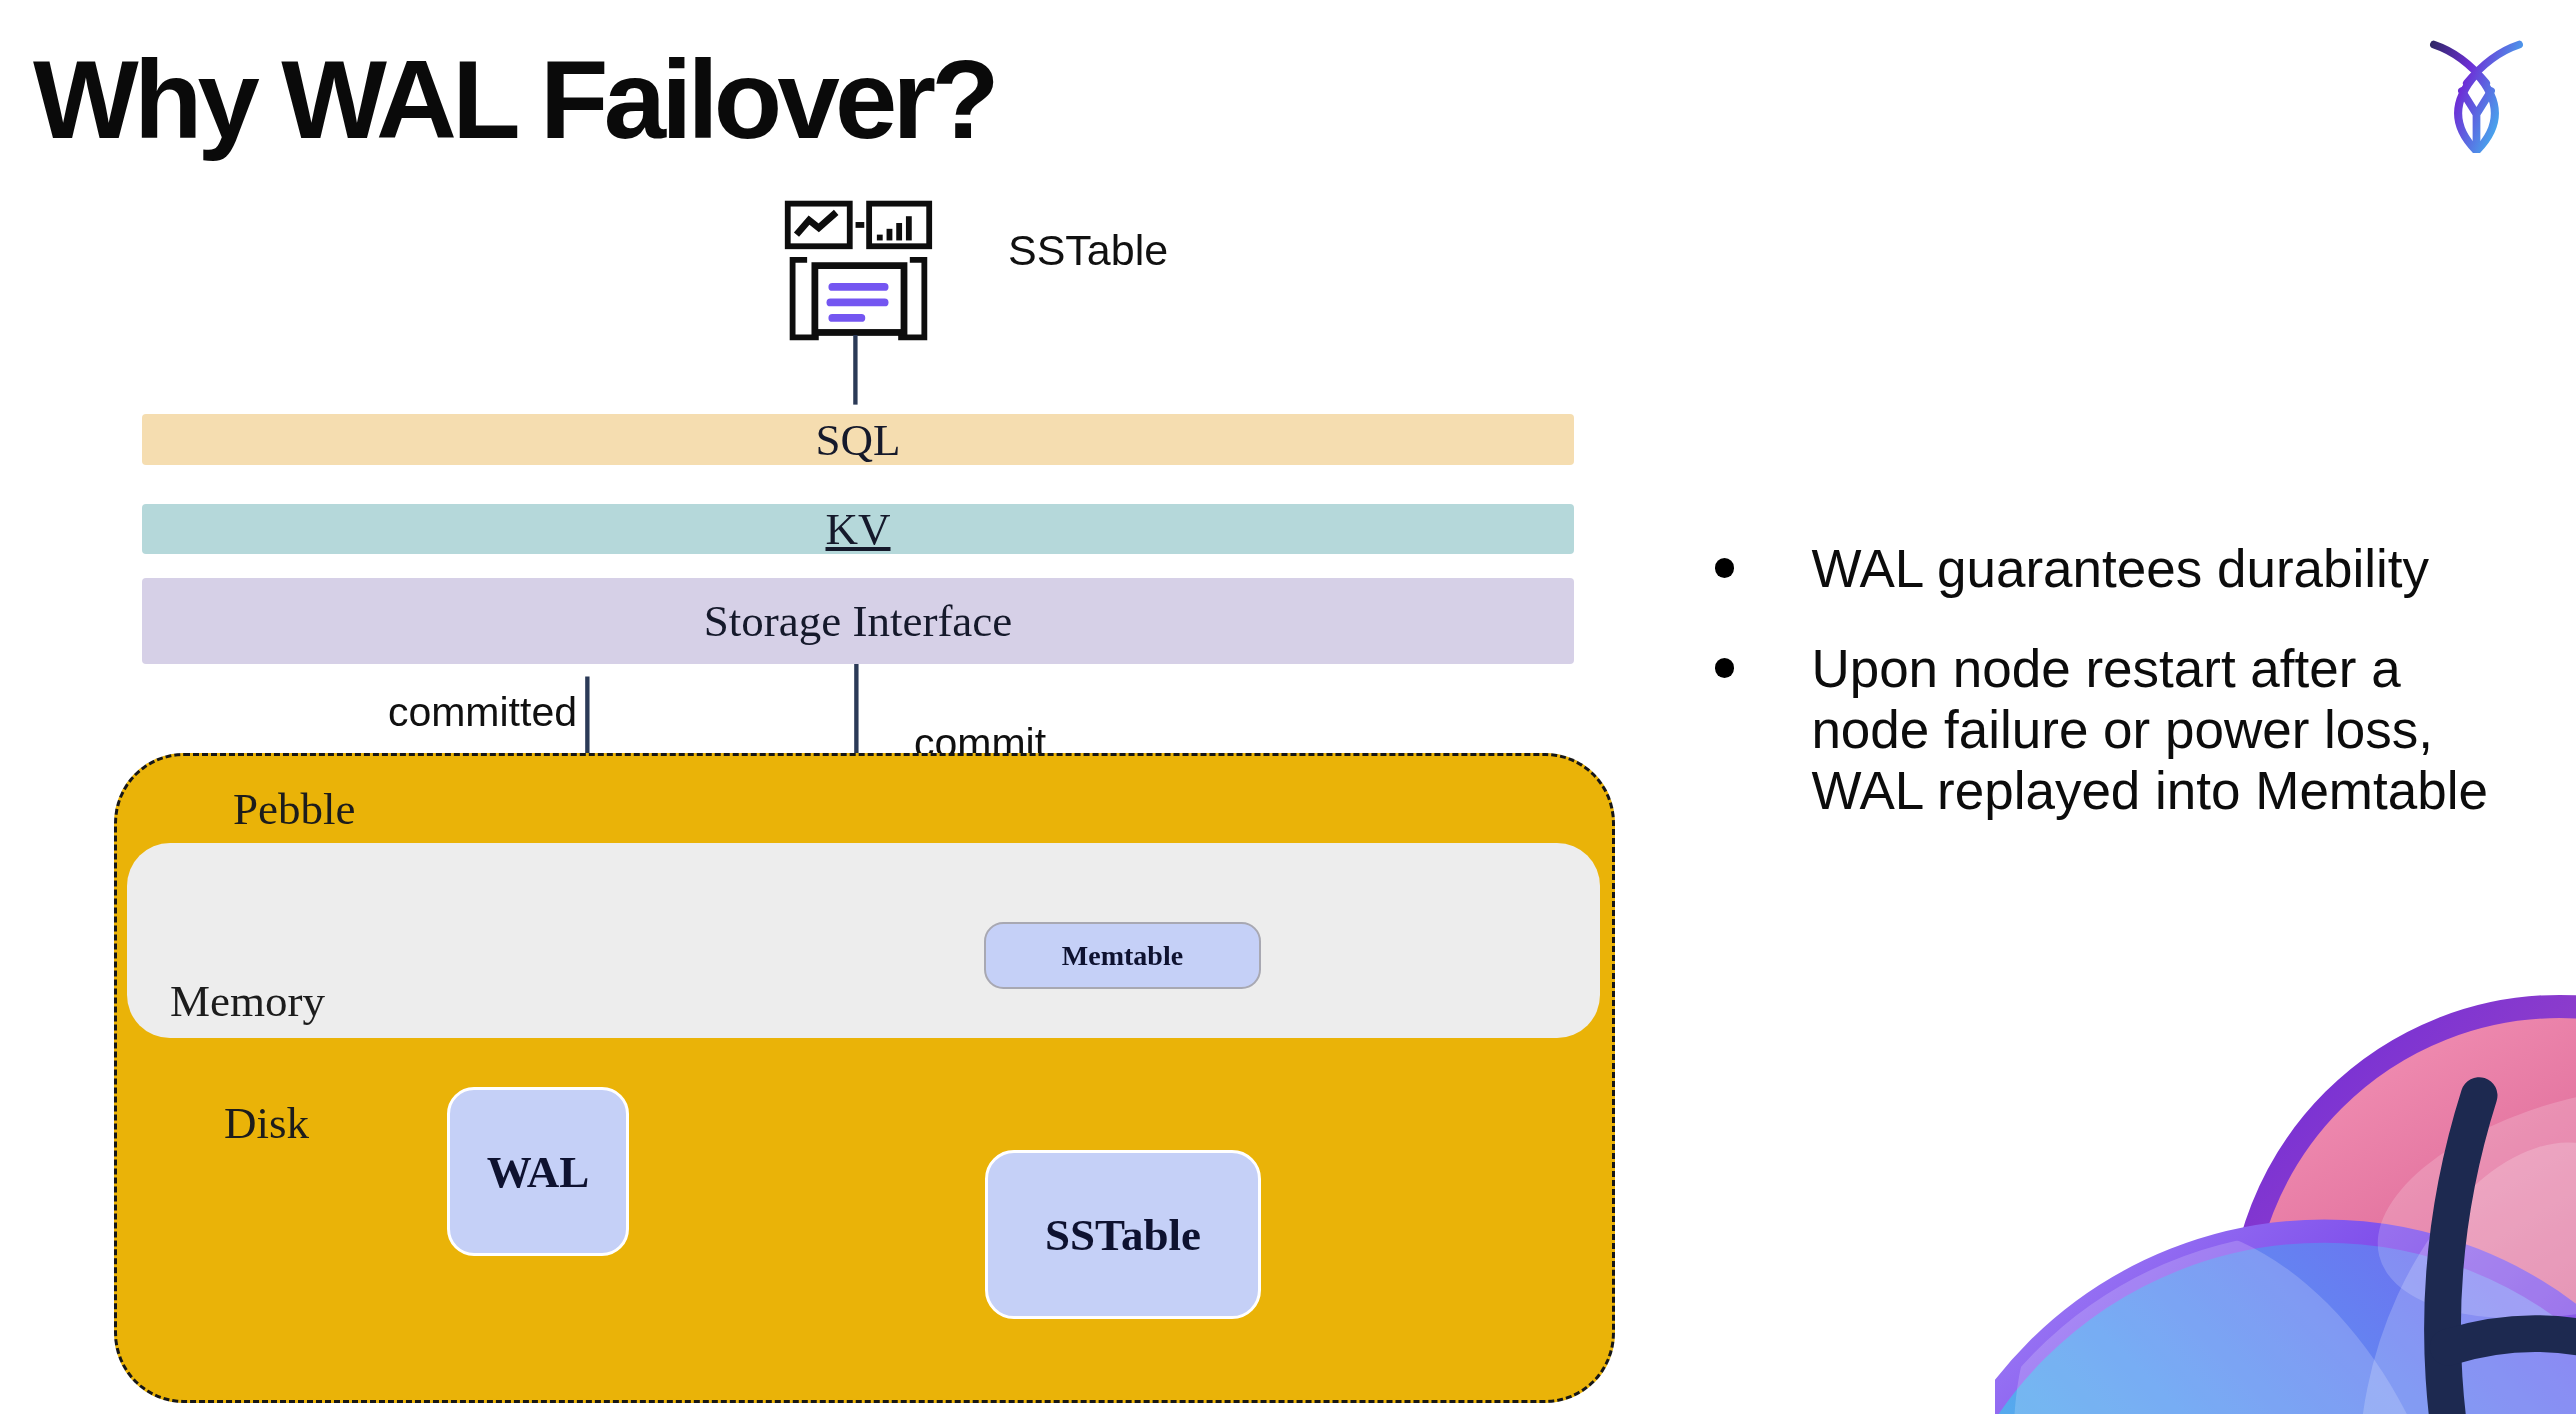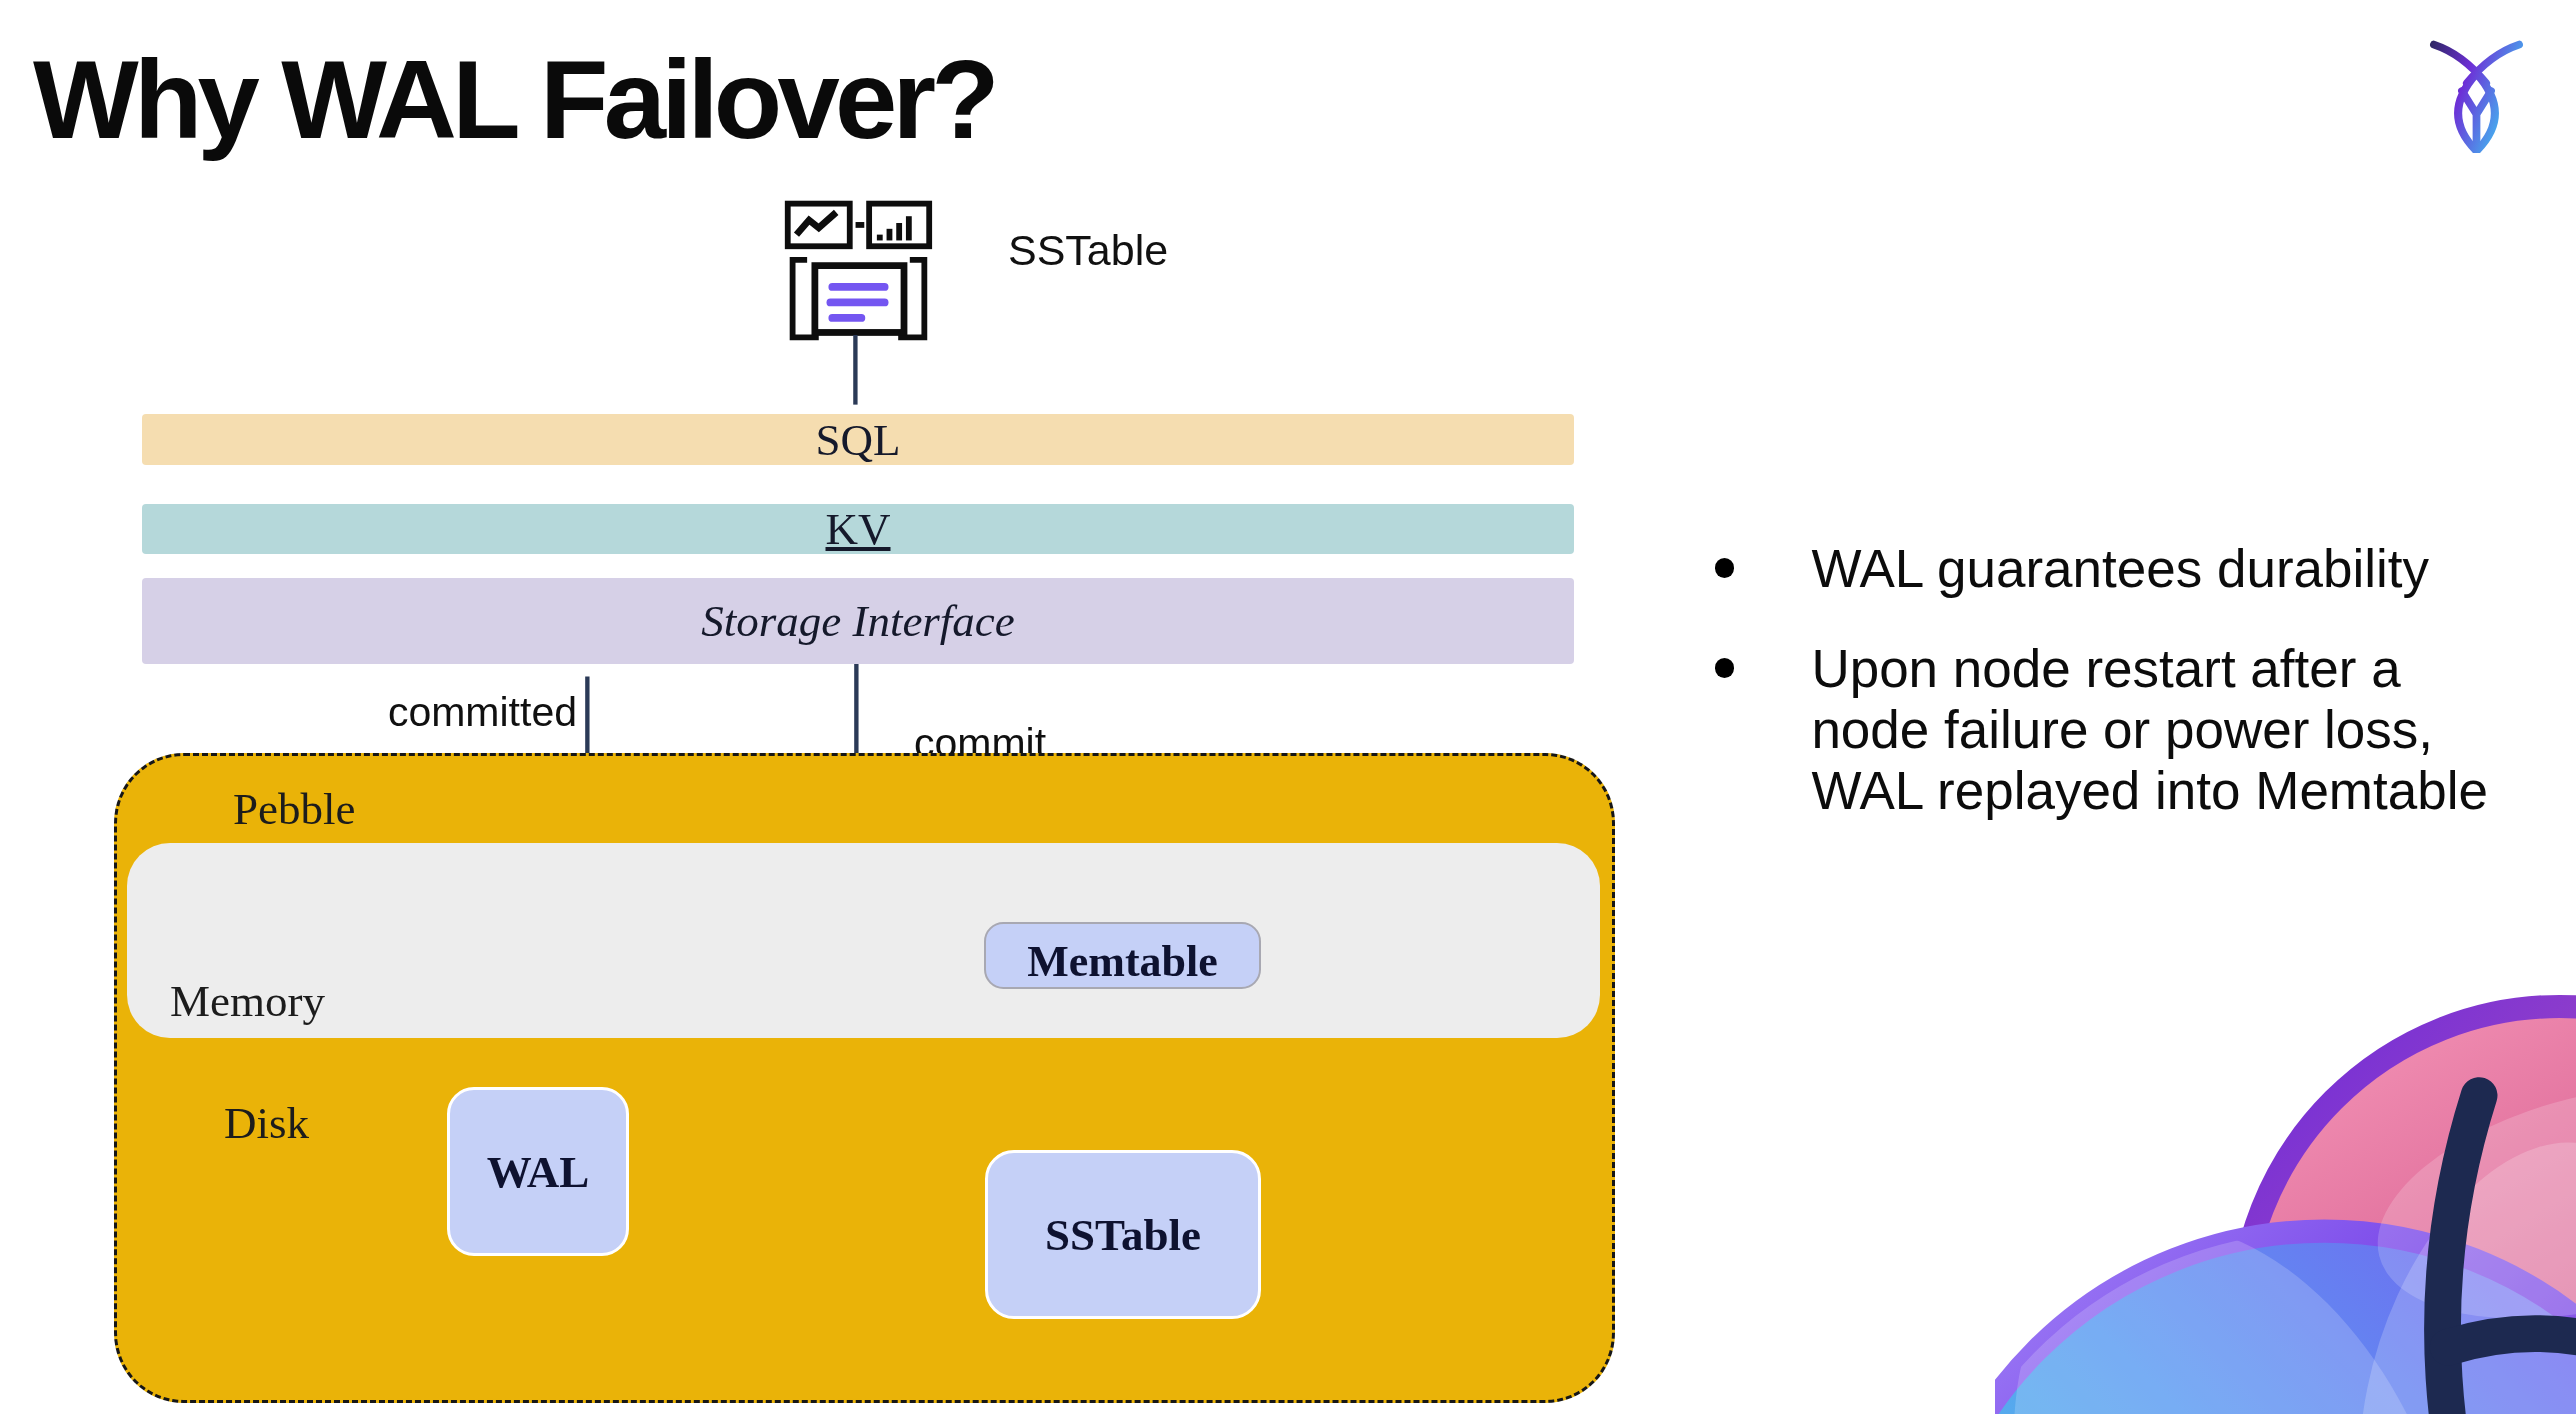--- a/index.html
+++ b/index.html
@@ -21,21 +21,21 @@
   .client-icon { position:absolute; left:780px; top:192px; width:155px; height:155px; }
   .client-label { position:absolute; left:1008px; top:226px; font-size:43px; color:#111; }
 
   .layer {
     position:absolute; left:142px; width:1432px; border-radius:4px;
     display:flex; align-items:center; justify-content:center;
     font-family:"Liberation Serif", serif; font-size:45px; color:#15192b;
   }
   .layer-sql     { top:414px; height:51px; }
   .layer-kv      { top:504px; height:50px; }
-  .layer-storage { top:578px; height:86px;font-style:italic; }
+  .layer-storage { top:578px; height:86px; }
 
   .edge-label { position:absolute; font-size:41px; color:#101010; white-space:nowrap; }
   .lbl-committed { left:368px;  top:689px; width:209px; text-align:right; }
   .lbl-commit    { left:914px;  top:720px; }
   .lbl-sync-wal  { left:319px;  top:927px; width:141px; text-align:right; }
   .lbl-sync-commit { left:581px; top:937px; }
   .lbl-async     { left:1190px; top:1043px; }
 
   .pebble-box {
     position:absolute; left:102px; top:753px; width:1501px; height:650px;
@@ -51,21 +51,21 @@
   }
   .lbl-pebble { left:116px; top:27px; }
   .lbl-memory { left:53px;  top:219px; }
   .lbl-disk   { left:107px; top:341px; }
 
   .node {
     position:absolute; display:flex; align-items:center; justify-content:center;
     font-family:"Liberation Serif", serif; font-weight:bold; color:#0e1230;
   }
   .node-wal      { left:447px;  top:1087px; width:182px; height:169px; border:3.9px solid #fff;     border-radius:27px; font-size:45px; }
-  .node-memtable { left:984px; top:922px;  width:277px; height:67px;  border:2.9px solid #a8a8b2;  border-radius:19.4px; font-size:44px;align-items:flex-end; }
+  .node-memtable { left:984px; top:922px;  width:277px; height:67px;  border:2.9px solid #a8a8b2;  border-radius:19.4px; font-size:28px; }
   .node-sstable  { left:985px; top:1150px; width:276px; height:169px; border:3.9px solid #fff;     border-radius:29px; font-size:45px; }
 
   .connector { position:absolute; left:0; top:0; pointer-events:none; }
   .connector g { stroke:#2b3a57; }
   .connector path { fill:none; stroke-width:4.5px; }
 
   
   .bullets { position:absolute; left:1715px; top:538px; width:803px; }
   .bullet-row { display:flex; }
   .bullet-row + .bullet-row { margin-top:39px; }

